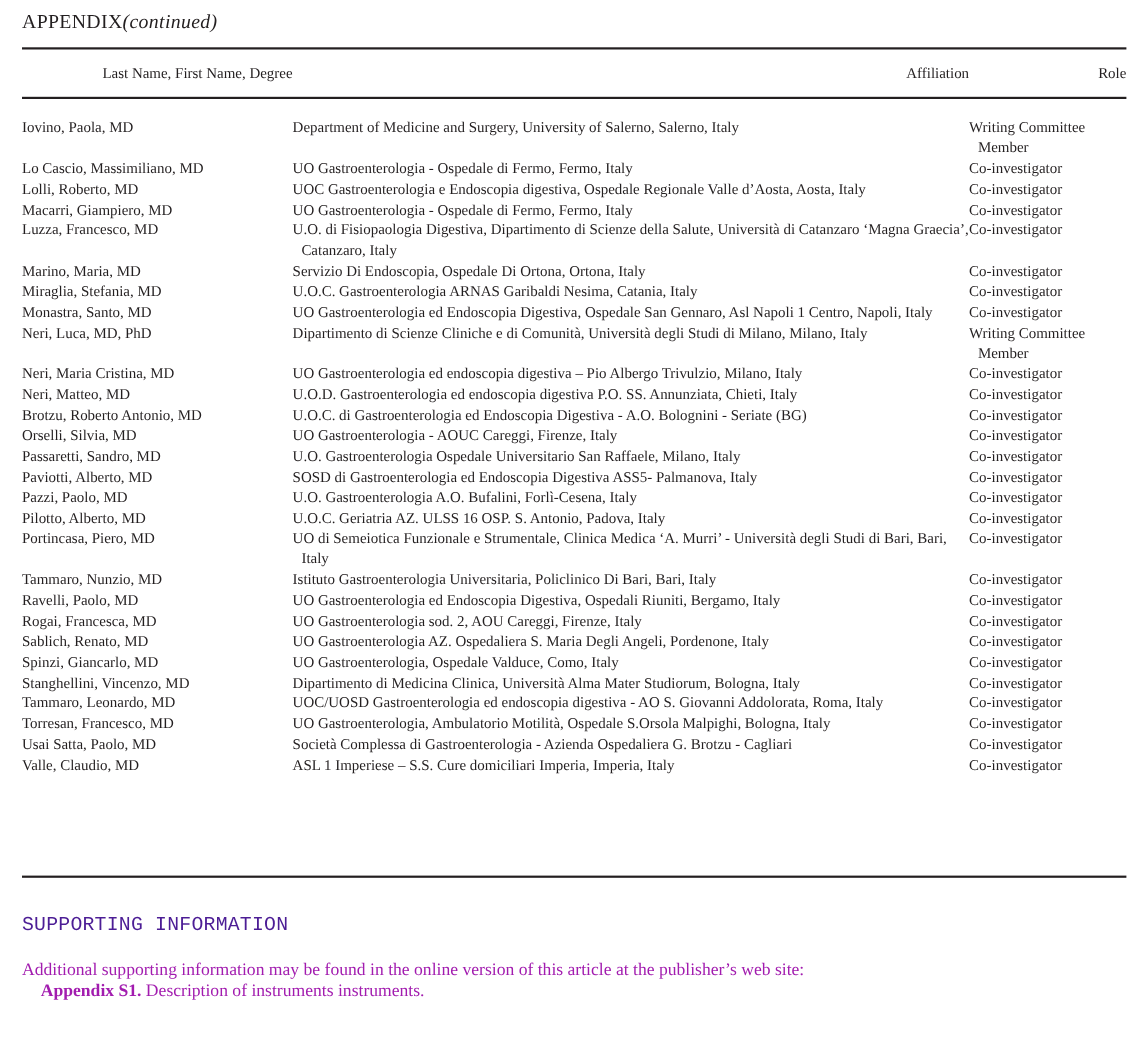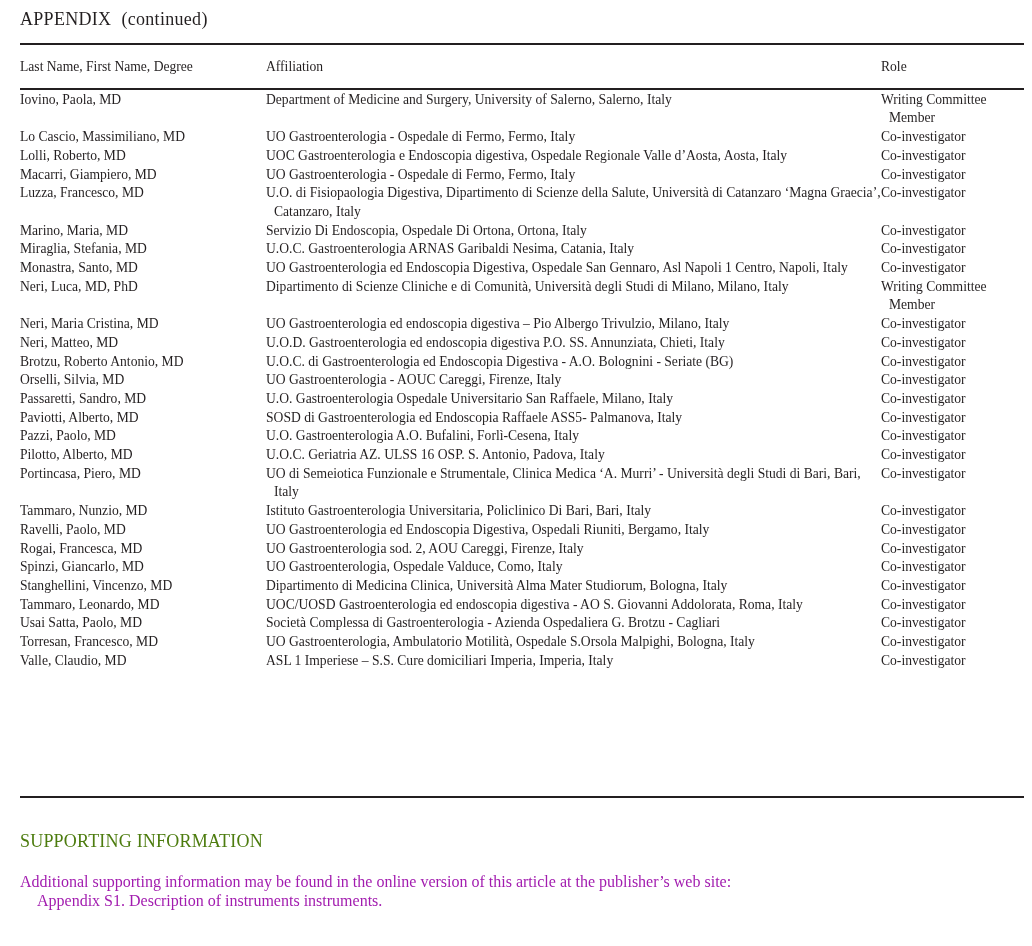--- a/index.html
+++ b/index.html
@@ -8,55 +8,55 @@
     font-family: "DejaVu Serif", "Liberation Serif", serif;
     color: #231f20;
     position: relative;
   }
   .page { position: absolute; left: 20px; top: 0; width: 1004px; }
   .appendix-title {
     position: absolute; left: 0; top: 9px;
     font-family: "Liberation Serif", serif;
     font-size: 18px; letter-spacing: 0.3px; color: #231f20;
   }
-  .appendix-title .cont { margin-left: 10px; }
+  .appendix-title .cont { font-style: italic; }
   .rule-thick { position: absolute; left: 0; width: 1004px; height: 2px; background: #231f20; }
   .rule-top { top: 43px; }
   .rule-head { top: 88px; }
   .rule-bottom { top: 796px; }
 
   table.appendix {
     position: absolute; left: 0; top: 58px; width: 1004px;
     border-collapse: collapse; table-layout: fixed;
     font-family: "Liberation Serif", serif;
     font-size: 13.6px; line-height: 18.7px; color: #231f20;
   }
   table.appendix col.c1 { width: 246px; }
   table.appendix col.c2 { width: 615px; }
   table.appendix col.c3 { width: 143px; }
   table.appendix th {
-    font-weight: normal; text-align: left; padding: 0 0 14px 0; vertical-align: top;
+    font-weight: normal; text-align: right; padding: 0 0 14px 0; vertical-align: top;
     height: 16px;
   }
-  table.appendix tbody tr:first-child td { }
+  table.appendix tbody tr:first-child td { padding-top: 16px; }
   table.appendix td { padding: 0; vertical-align: top; }
   .wrap { display: block; padding-left: 8px; text-indent: -8px; }
 
   .supp-title {
     position: absolute; left: 0; top: 831px;
-    font-family: Liberation Serif, serif;
-    font-size: 18px; letter-spacing: 0.2px; color: #4d7c0f;
+    font-family: Liberation Mono, monospace;
+    font-size: 18px; letter-spacing: 0.2px; color: #4c1d95;
   }
   .supp-text {
     position: absolute; left: 0; top: 872px;
     font-family: "Liberation Serif", serif;
     font-size: 16px; line-height: 19px; color: #a21caf;
   }
   .supp-item { padding-left: 17px; }
-  .supp-item b { font-weight: normal; }
+  .supp-item b { font-weight: bold; }
 </style>
 </head>
 <body>
 
 <div class="page">
   <div class="appendix-title">
     <span>APPENDIX</span><span class="cont">(continued)</span>
   </div>
   <div class="rule-thick rule-top"></div>
   <div class="rule-thick rule-head"></div>
@@ -227,21 +227,21 @@
           </td>
           <td>
             <span class="wrap">Co-investigator</span>
           </td>
         </tr>
         <tr>
           <td>
             <span class="wrap">Paviotti, Alberto, MD</span>
           </td>
           <td>
-            <span class="wrap">SOSD di Gastroenterologia ed Endoscopia Raffaele ASS5- Palmanova, Italy</span>
+            <span class="wrap">SOSD di Gastroenterologia ed Endoscopia Digestiva ASS5- Palmanova, Italy</span>
           </td>
           <td>
             <span class="wrap">Co-investigator</span>
           </td>
         </tr>
         <tr>
           <td>
             <span class="wrap">Pazzi, Paolo, MD</span>
           </td>
           <td>
@@ -301,20 +301,31 @@
           </td>
           <td>
             <span class="wrap">UO Gastroenterologia sod. 2, AOU Careggi, Firenze, Italy</span>
           </td>
           <td>
             <span class="wrap">Co-investigator</span>
           </td>
         </tr>
         <tr>
           <td>
+            <span class="wrap">Sablich, Renato, MD</span>
+          </td>
+          <td>
+            <span class="wrap">UO Gastroenterologia AZ. Ospedaliera S. Maria Degli Angeli, Pordenone, Italy</span>
+          </td>
+          <td>
+            <span class="wrap">Co-investigator</span>
+          </td>
+        </tr>
+        <tr>
+          <td>
             <span class="wrap">Spinzi, Giancarlo, MD</span>
           </td>
           <td>
             <span class="wrap">UO Gastroenterologia, Ospedale Valduce, Como, Italy</span>
           </td>
           <td>
             <span class="wrap">Co-investigator</span>
           </td>
         </tr>
         <tr>
@@ -334,35 +345,35 @@
           </td>
           <td>
             <span class="wrap">UOC/UOSD Gastroenterologia ed endoscopia digestiva - AO S. Giovanni Addolorata, Roma, Italy</span>
           </td>
           <td>
             <span class="wrap">Co-investigator</span>
           </td>
         </tr>
         <tr>
           <td>
+            <span class="wrap">Torresan, Francesco, MD</span>
+          </td>
+          <td>
+            <span class="wrap">UO Gastroenterologia, Ambulatorio Motilità, Ospedale S.Orsola Malpighi, Bologna, Italy</span>
+          </td>
+          <td>
+            <span class="wrap">Co-investigator</span>
+          </td>
+        </tr>
+        <tr>
+          <td>
             <span class="wrap">Usai Satta, Paolo, MD</span>
           </td>
           <td>
             <span class="wrap">Società Complessa di Gastroenterologia - Azienda Ospedaliera G. Brotzu - Cagliari</span>
-          </td>
-          <td>
-            <span class="wrap">Co-investigator</span>
-          </td>
-        </tr>
-        <tr>
-          <td>
-            <span class="wrap">Torresan, Francesco, MD</span>
-          </td>
-          <td>
-            <span class="wrap">UO Gastroenterologia, Ambulatorio Motilità, Ospedale S.Orsola Malpighi, Bologna, Italy</span>
           </td>
           <td>
             <span class="wrap">Co-investigator</span>
           </td>
         </tr>
         <tr>
           <td>
             <span class="wrap">Valle, Claudio, MD</span>
           </td>
           <td>

